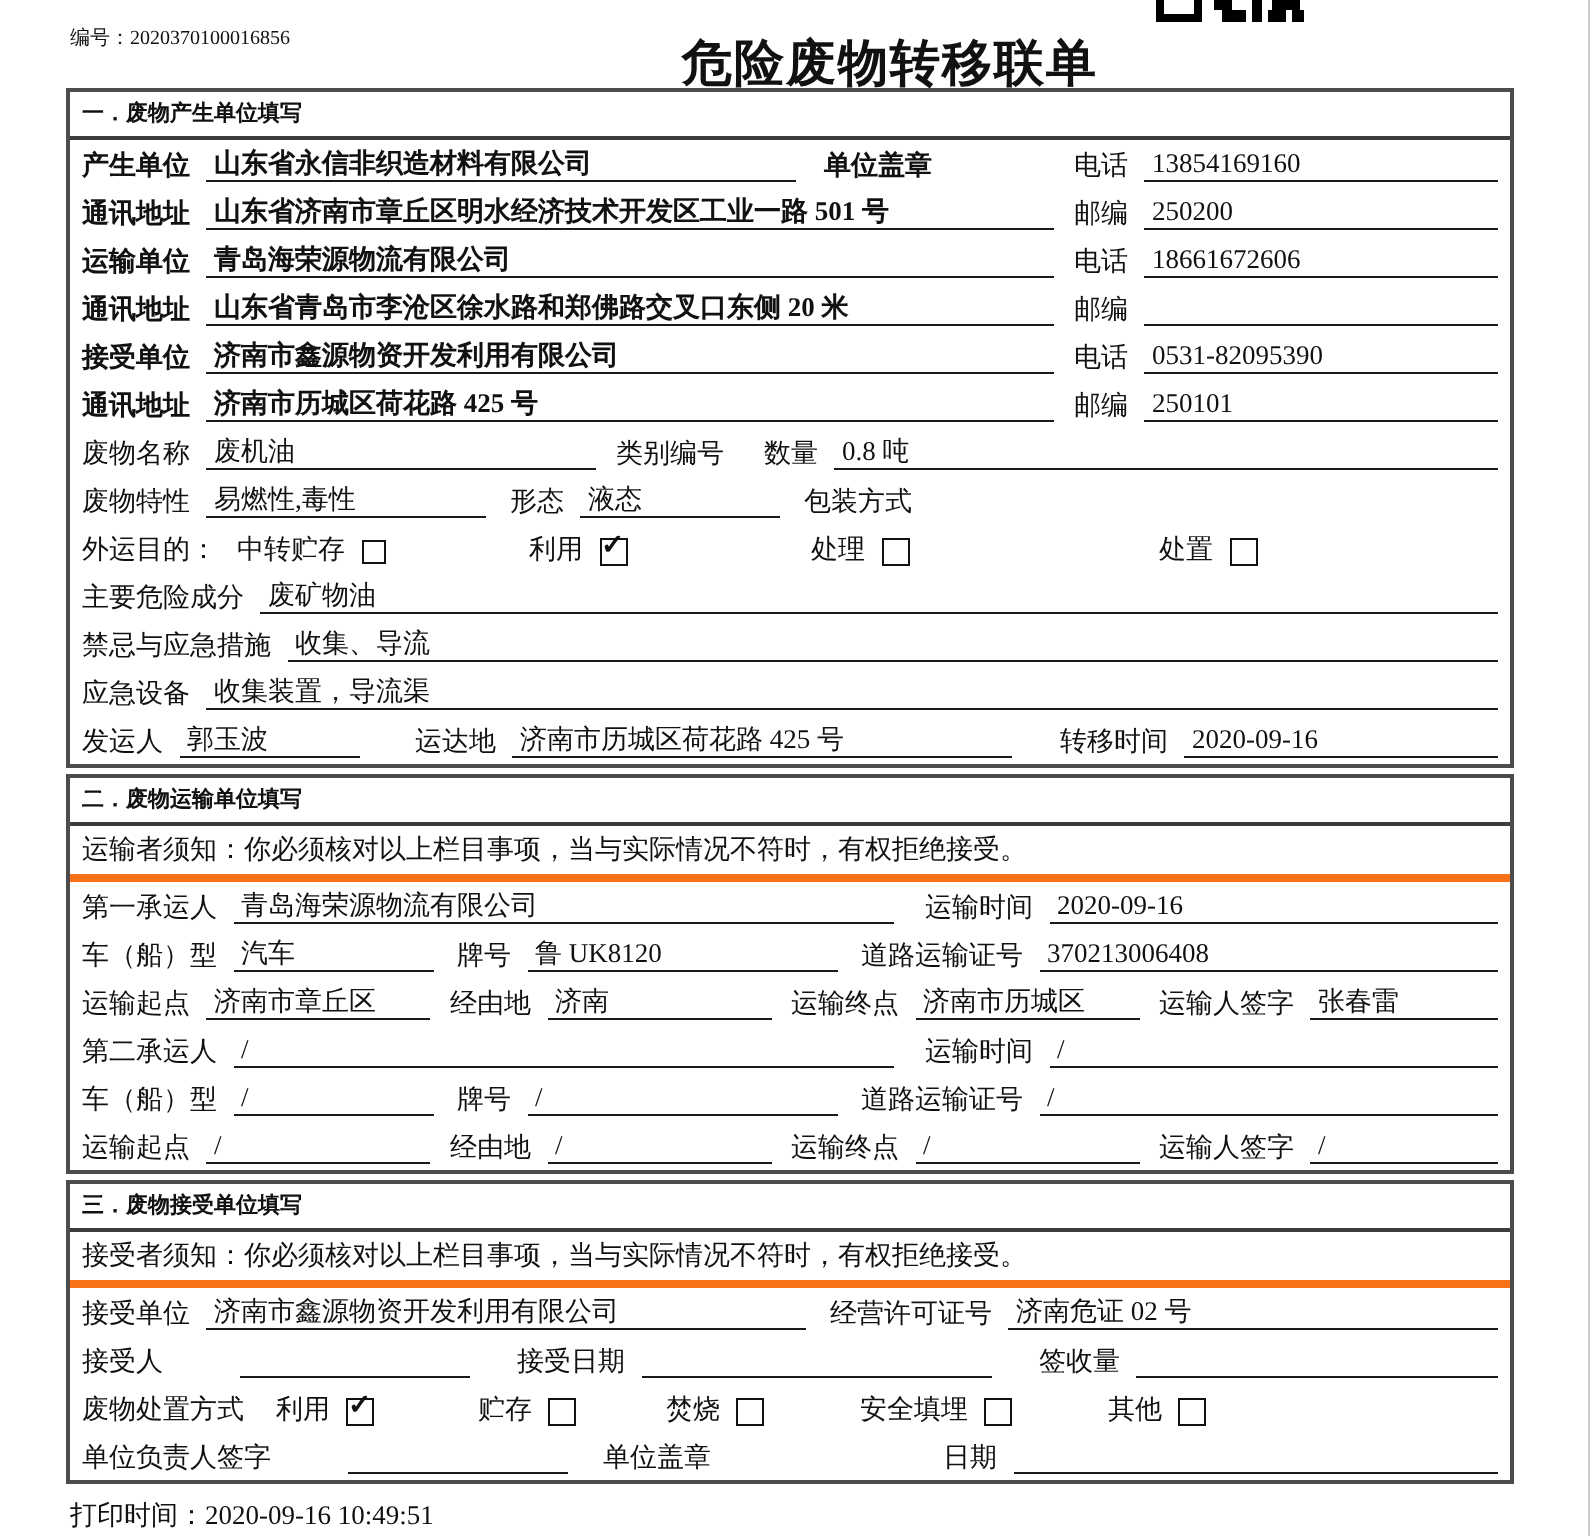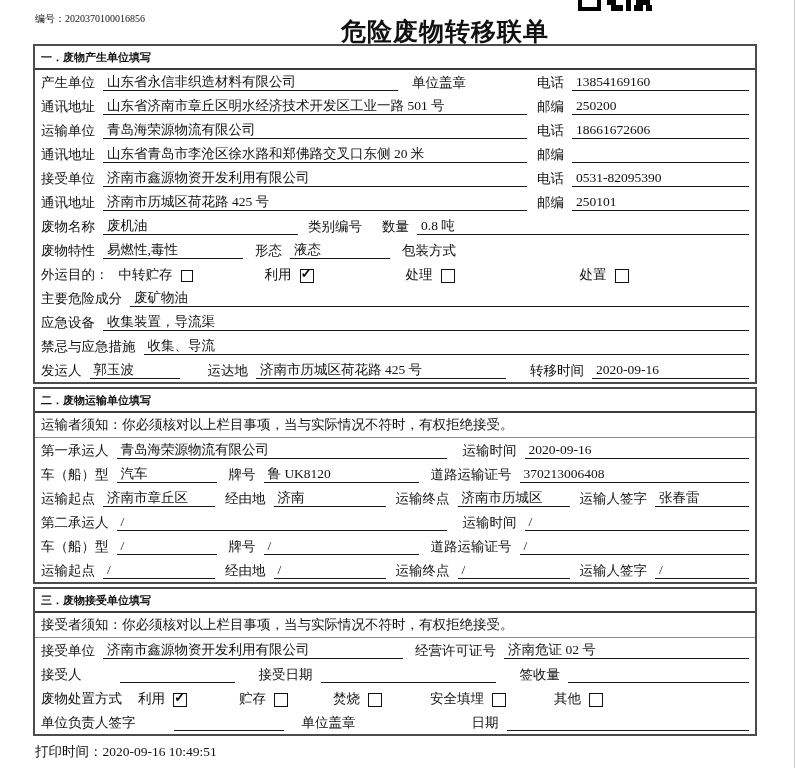--- a/index.html
+++ b/index.html
@@ -10,27 +10,27 @@
   body::after{content:"";position:absolute;right:1px;top:0;width:1px;height:100%;background:#cccccc;}
   .doc{position:absolute;left:33px;top:0;width:724px;}
   .hdr{position:relative;height:44px;}
   .serial{position:absolute;left:2px;top:12px;font-size:10px;white-space:nowrap;}
   .title{position:absolute;left:0;right:0;top:15px;text-align:center;padding-left:100px;
          font-size:25px;font-weight:bold;letter-spacing:1px;white-space:nowrap;}
   .qr{position:absolute;left:545px;top:0;width:74px;height:11px;}
   .sec{border:2px solid #4c4c4c;margin-bottom:3px;background:#fff;}
   .sec-title{height:22px;line-height:22px;font-weight:bold;font-size:11px;padding:0 6px;
              border-bottom:2px solid #3c3c3c;font-family:"Liberation Sans","DejaVu Sans",sans-serif;}
-  .note{height:24px;line-height:24px;font-size:13.5px;padding:0 6px;border-bottom:1px solid #f97316;white-space:nowrap;}
+  .note{height:24px;line-height:24px;font-size:13.5px;padding:0 6px;border-bottom:4px solid #f97316;white-space:nowrap;}
   .row{height:24px;display:flex;align-items:flex-end;padding:0 6px 3px 6px;font-size:13.5px;
        line-height:16px;white-space:nowrap;box-sizing:border-box;}
   .lbl{flex:none;margin-right:8px;}
   .val{border-bottom:1px solid #1a1a1a;padding:0 4px;min-height:16px;flex:none;box-sizing:border-box;overflow:hidden;}
   .grow{flex:1 1 auto;}
-  .lt{display:flex;flex:1 1 auto;min-width:0;align-items:flex-end;}
+  .lt{display:flex;flex:1 1 auto;min-width:0;align-items:flex-end;font-weight:bold;}
   .lt .val.grow{margin-right:10px;}
   .rt{display:flex;width:212px;flex:none;align-items:flex-end;}
   .opt{display:inline-flex;align-items:center;flex:none;}
   .cb{display:inline-block;width:12px;height:12px;border:1.5px solid #111;margin-left:8px;
       position:relative;top:1px;flex:none;background:#fff;}
   .cb.small{width:10px;height:10px;}
   .cb.checked::after{content:"\2713";position:absolute;left:0;top:-4px;font-size:14px;font-weight:bold;color:#111;}
   .print{margin-top:7px;padding-left:2px;font-size:13.5px;}
 </style>
 </head>
@@ -161,27 +161,27 @@
         <span class="cb"></span>
       </span>
     </div>
 
     <div class="row">
       <span class="lbl">主要危险成分</span>
       <span class="val grow">废矿物油</span>
     </div>
 
     <div class="row">
+      <span class="lbl">禁忌与应急措施</span>
+      <span class="val grow">收集、导流</span>
+    </div>
+
+    <div class="row">
       <span class="lbl">应急设备</span>
       <span class="val grow">收集装置，导流渠</span>
-    </div>
-
-    <div class="row">
-      <span class="lbl">禁忌与应急措施</span>
-      <span class="val grow">收集、导流</span>
     </div>
 
     <div class="row">
       <span class="lbl">发运人</span>
       <span class="val" style="width:90px">郭玉波</span>
       <span class="lbl" style="margin-left:28px">运达地</span>
       <span class="val" style="width:250px">济南市历城区荷花路 425 号</span>
       <span class="lbl" style="margin-left:24px">转移时间</span>
       <span class="val grow">2020-09-16</span>
     </div>

